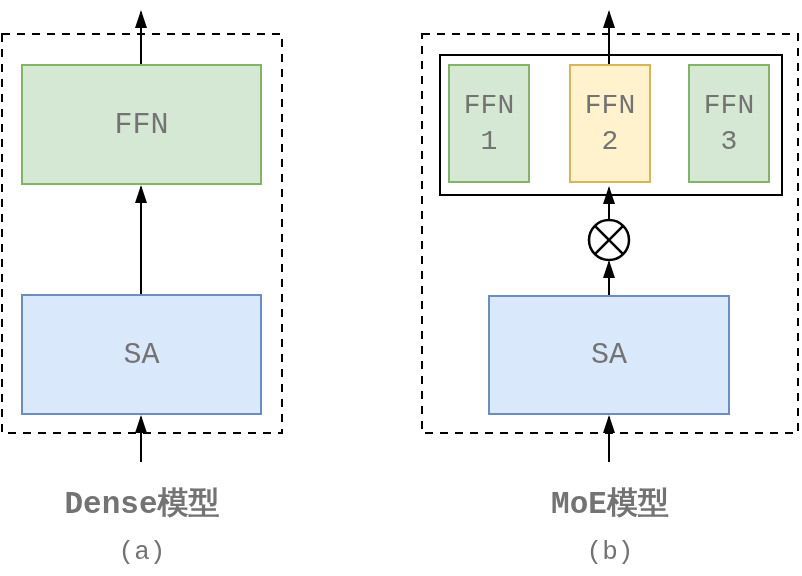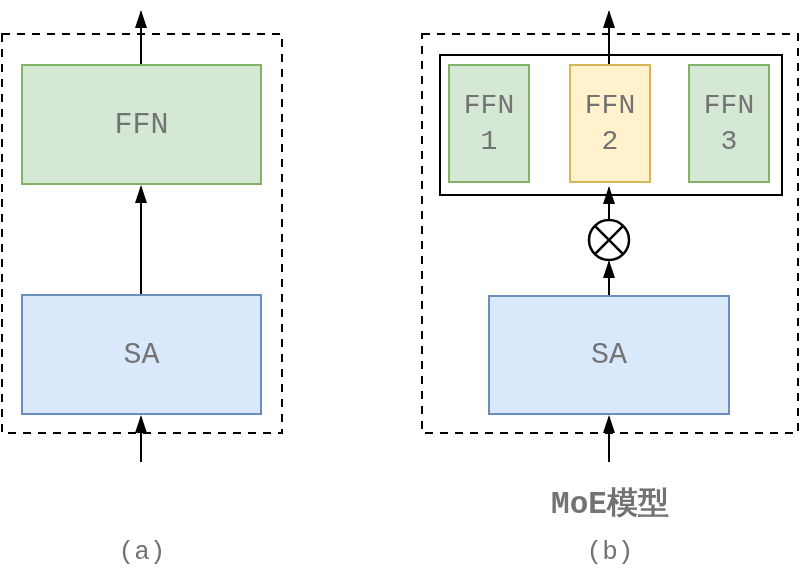--- a/index.html
+++ b/index.html
@@ -112,17 +112,18 @@
   <div class="box green expert expert-3">
     <span>FFN
 3</span>
   </div>
 
   <div class="box blue sa-moe">
     <span>SA</span>
   </div>
 
 
+  <div class="caption caption-dense">Dense模型</div>
   <div class="subcaption sub-dense">(a)</div>
   <div class="caption caption-moe">MoE模型</div>
   <div class="subcaption sub-moe">(b)</div>
 
 </div>
 
 </body></html>

